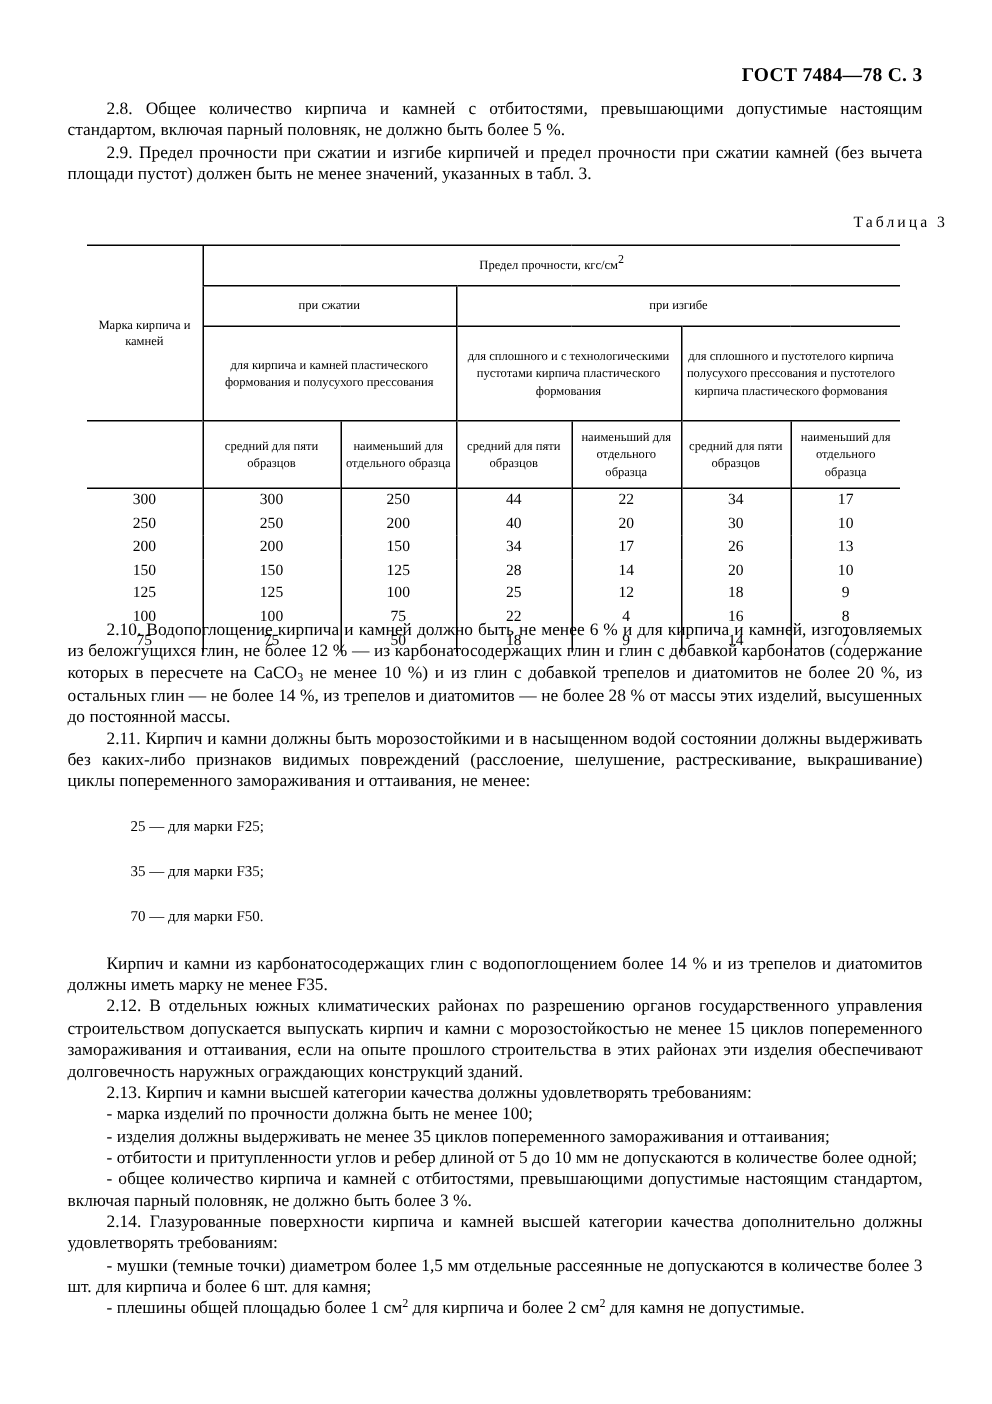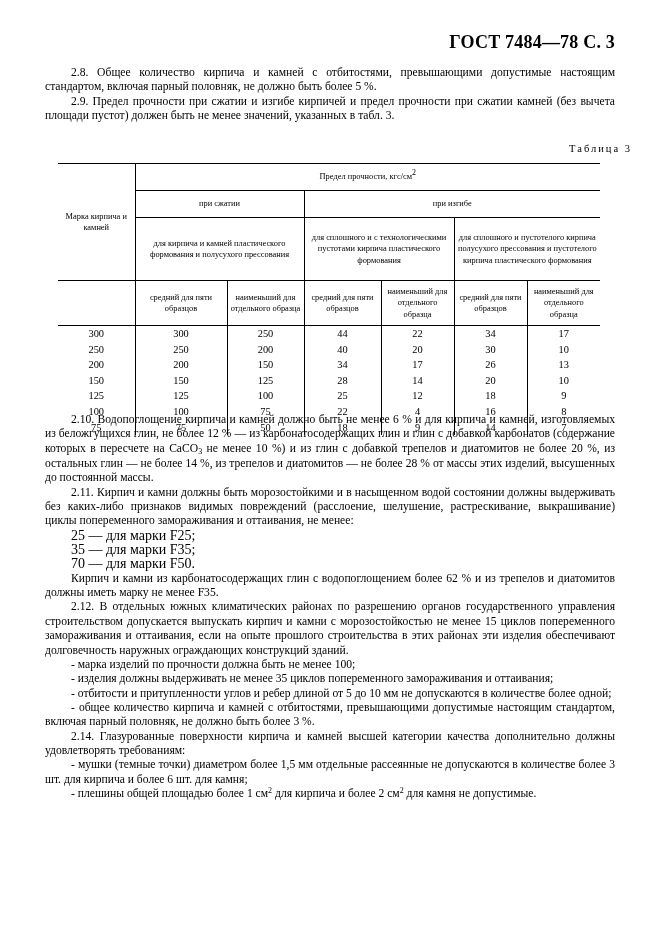--- a/index.html
+++ b/index.html
@@ -19,23 +19,23 @@
     position: absolute;
     left: 0; top: 0;
     width: 661px;
     height: 936px;
     padding: 0;
   }
 
   
   .page-header {
     position: absolute;
-    top: 32px;
+    top: 42px;
     right: 46px;
-    font-size: 18px;
+    font-size: 13px;
     font-weight: bold;
     letter-spacing: 0.2px;
     white-space: nowrap;
   }
 
   
   .content {
     position: absolute;
     left: 45px;
     top: 66px;
@@ -44,22 +44,22 @@
   p.para {
     margin: 0;
     font-size: 11.6px;
     line-height: 14.35px;
     text-align: justify;
     text-justify: inter-word;
     text-indent: 26px;
     hyphens: manual;
   }
   p.listitem {
-    margin: 0;
-    font-size: 14px;
+    margin: 16px;
+    font-size: 10px;
     line-height: 14.35px;
     text-indent: 26px;
     text-align: left;
   }
   sub { font-size: 8px; vertical-align: baseline; position: relative; bottom: -2px; }
   sup { font-size: 8px; vertical-align: baseline; position: relative; top: -4px; }
 
   
   .tbl-caption {
     position: absolute;
@@ -242,24 +242,25 @@
   <div class="content" style="top:413px;">
 
     <p class="para"><span>2.10.  Водопоглощение кирпича и камней должно быть не менее 6 % и для кирпича и камней, изготовляемых из беложгущихся глин, не более 12 % — из карбонатосодержащих глин и глин с добавкой карбонатов (содержание которых в пересчете на CaCO</span><sub>3</sub><span> не менее 10 %) и из глин с добавкой трепелов и диатомитов не более 20 %, из остальных глин — не более 14 %, из трепелов и диатомитов — не более 28 % от массы этих изделий, высушенных до постоянной массы.</span></p>
 
     <p class="para">2.11.  Кирпич и камни должны быть морозостойкими и в насыщенном водой состоянии должны выдерживать без каких-либо признаков видимых повреждений (расслоение, шелушение, растрескивание, выкрашивание) циклы попеременного замораживания и оттаивания, не менее:</p>
 
     <p class="listitem">25 — для марки F25;</p>
     <p class="listitem">35 — для марки F35;</p>
     <p class="listitem">70 — для марки F50.</p>
 
-    <p class="para">Кирпич и камни из карбонатосодержащих глин с водопоглощением более 62 % и из трепелов и диатомитов должны иметь марку не менее F35.</p>
+    <p class="para">Кирпич и камни из карбонатосодержащих глин с водопоглощением более 14 % и из трепелов и диатомитов должны иметь марку не менее F35.</p>
 
     <p class="para">2.12.  В отдельных южных климатических районах по разрешению органов государственного управления строительством допускается выпускать кирпич и камни с морозостойкостью не менее 15 циклов попеременного замораживания и оттаивания, если на опыте прошлого строительства в этих районах эти изделия обеспечивают долговечность наружных ограждающих конструкций зданий.</p>
 
+    <p class="para">2.13.  Кирпич и камни высшей категории качества должны удовлетворять требованиям:</p>
     <p class="para">- марка изделий по прочности должна быть не менее 100;</p>
     <p class="para">- изделия должны выдерживать не менее 35 циклов попеременного замораживания и оттаивания;</p>
     <p class="para">- отбитости и притупленности углов и ребер длиной от 5 до 10 мм не допускаются в количестве более одной;</p>
     <p class="para">- общее количество кирпича и камней с отбитостями, превышающими допустимые настоящим стандартом, включая парный половняк, не должно быть более 3 %.</p>
 
     <p class="para">2.14.  Глазурованные поверхности кирпича и камней высшей категории качества дополнительно должны удовлетворять требованиям:</p>
     <p class="para">- мушки (темные точки) диаметром более 1,5 мм отдельные рассеянные не допускаются в количестве более 3 шт. для кирпича и более 6 шт. для камня;</p>
     <p class="para"><span>- плешины общей площадью более 1 см</span><sup>2</sup><span> для кирпича и более 2 см</span><sup>2</sup><span> для камня не допустимые.</span></p>
 
   </div>

